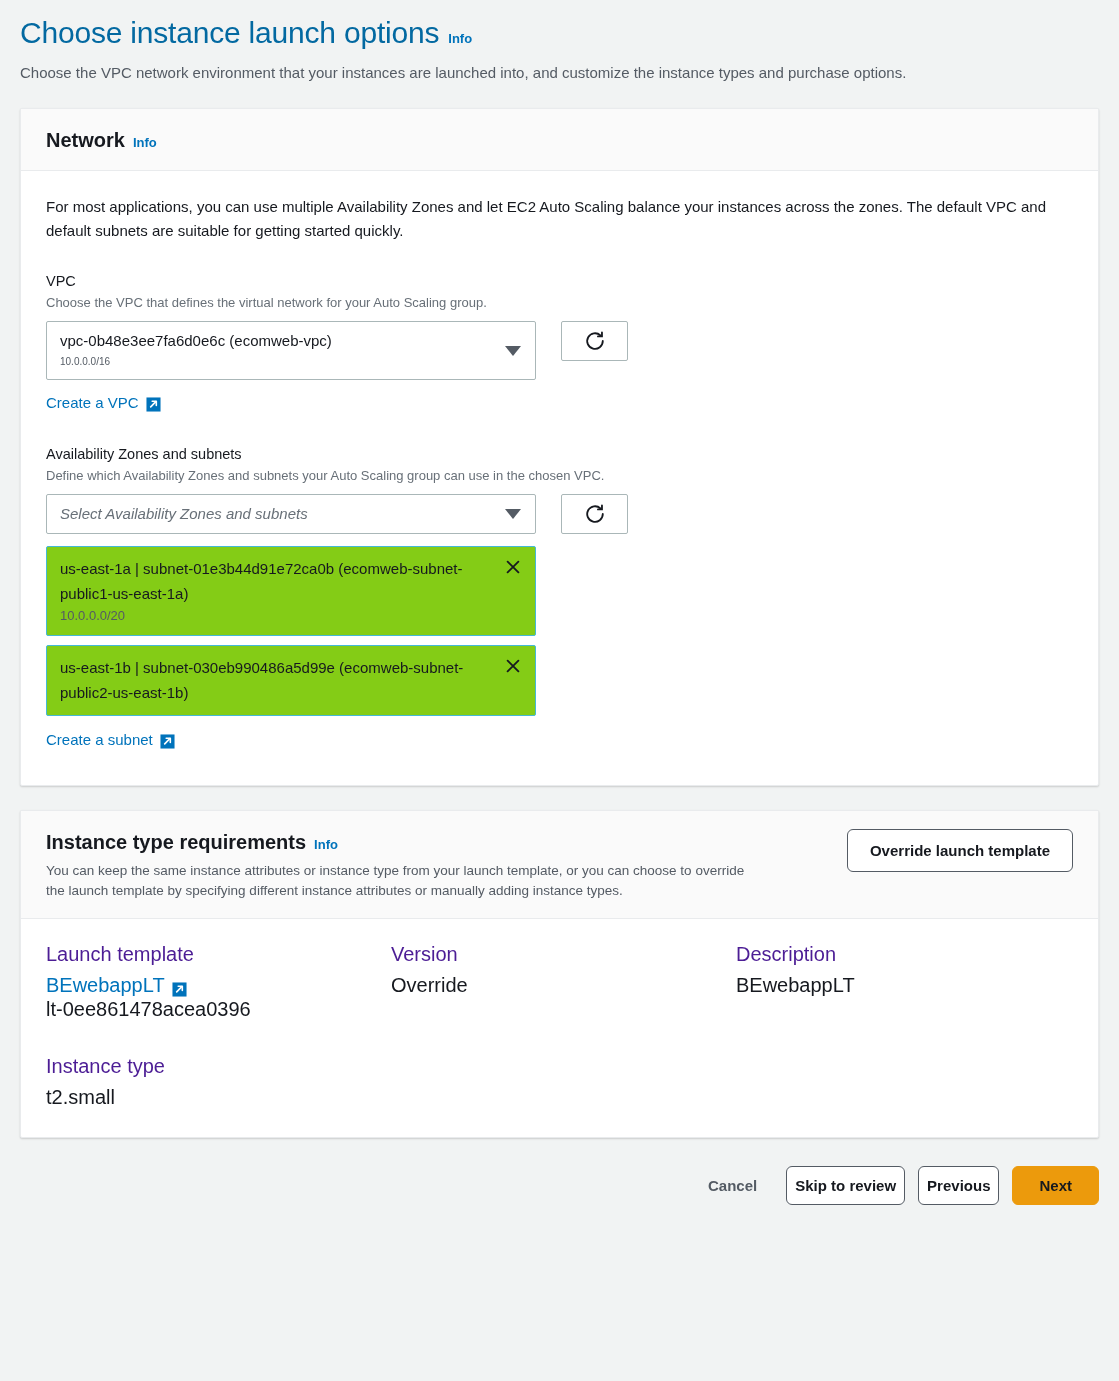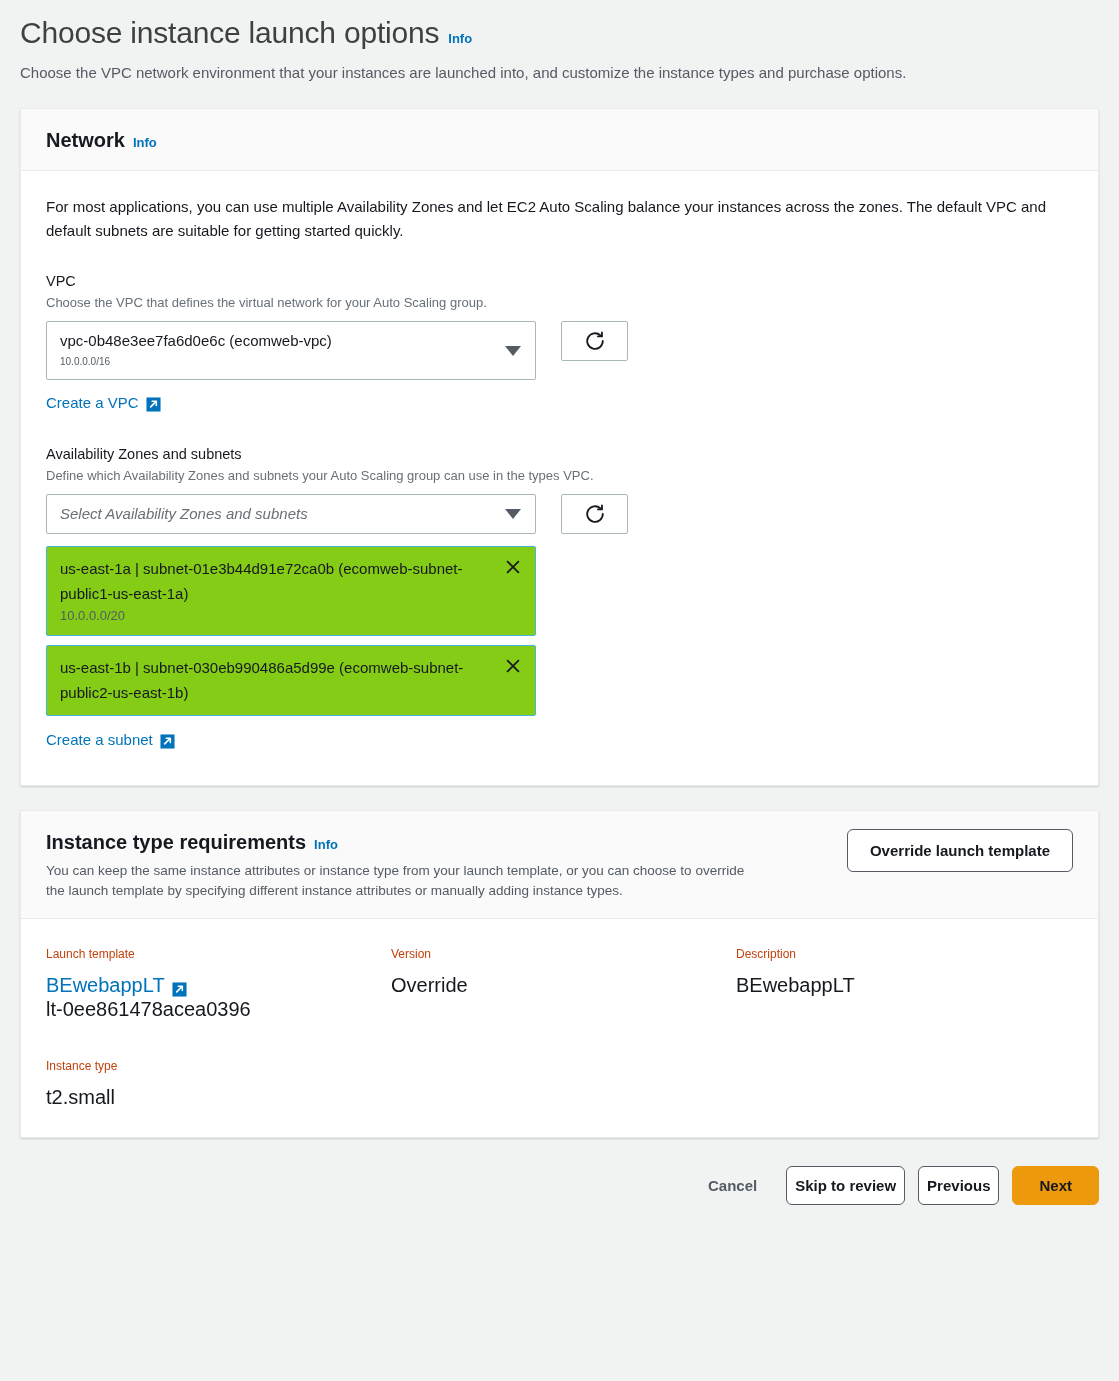--- a/index.html
+++ b/index.html
@@ -30,21 +30,21 @@
   .page-title-row {
     display: flex;
     align-items: baseline;
     gap: 9px;
   }
   .page-title {
     font-size: 30px;
     line-height: 38px;
     font-weight: 400;
     letter-spacing: -0.2px;
-    color: #404040;
+    color: #0369a1;
     margin: 0;
   }
   .info-link {
     color: #0073bb;
     font-size: 13px;
     font-weight: bold;
     text-decoration: none;
     cursor: pointer;
     white-space: nowrap;
   }
@@ -273,23 +273,23 @@
     padding: 10px 26px;
   }
 
   
   .detail-grid {
     display: grid;
     grid-template-columns: 345px 345px 1fr;
     row-gap: 0;
   }
   .detail-label {
-    font-size: 12px;
+    font-size: 20px;
     line-height: 22px;
-    color: #c2410c;
+    color: #4c1d95;
     margin-bottom: 8px;
   }
   .detail-value {
     font-size: 20px;
     line-height: 24px;
     color: #16191f;
   }
   .detail-value.link {
     color: #0073bb;
     cursor: pointer;
@@ -360,21 +360,21 @@
               <rect x="0.5" y="0.5" width="15" height="15" fill="#0073bb"></rect>
               <path d="M5 10.5 L10.5 5" stroke="#ffffff" stroke-width="1.7" stroke-linecap="round"></path>
               <polyline points="6.6,4.6 11,4.6 11,9" fill="none" stroke="#ffffff" stroke-width="1.7" stroke-linecap="round" stroke-linejoin="round"></polyline>
             </svg>
           </span>
         </a>
       </div>
 
       <div class="field" style="margin-top:30px;">
         <div class="field-label">Availability Zones and subnets</div>
-        <div class="field-desc">Define which Availability Zones and subnets your Auto Scaling group can use in the types VPC.</div>
+        <div class="field-desc">Define which Availability Zones and subnets your Auto Scaling group can use in the chosen VPC.</div>
         <div class="control-row">
           <div class="select-box single-line">
             <div class="select-placeholder">Select Availability Zones and subnets</div>
             <span class="caret"></span>
           </div>
           <button class="icon-btn">
             <span>
               <svg width="22" height="22" viewBox="0 0 24 24" fill="none" stroke="#16191f" stroke-width="2" stroke-linecap="round">
                 <path d="M20.5 12a8.5 8.5 0 1 1-2.6-6.1"></path>
                 <polyline points="19.6,2.6 19.6,7.0 15.2,7.0" fill="none"></polyline>

